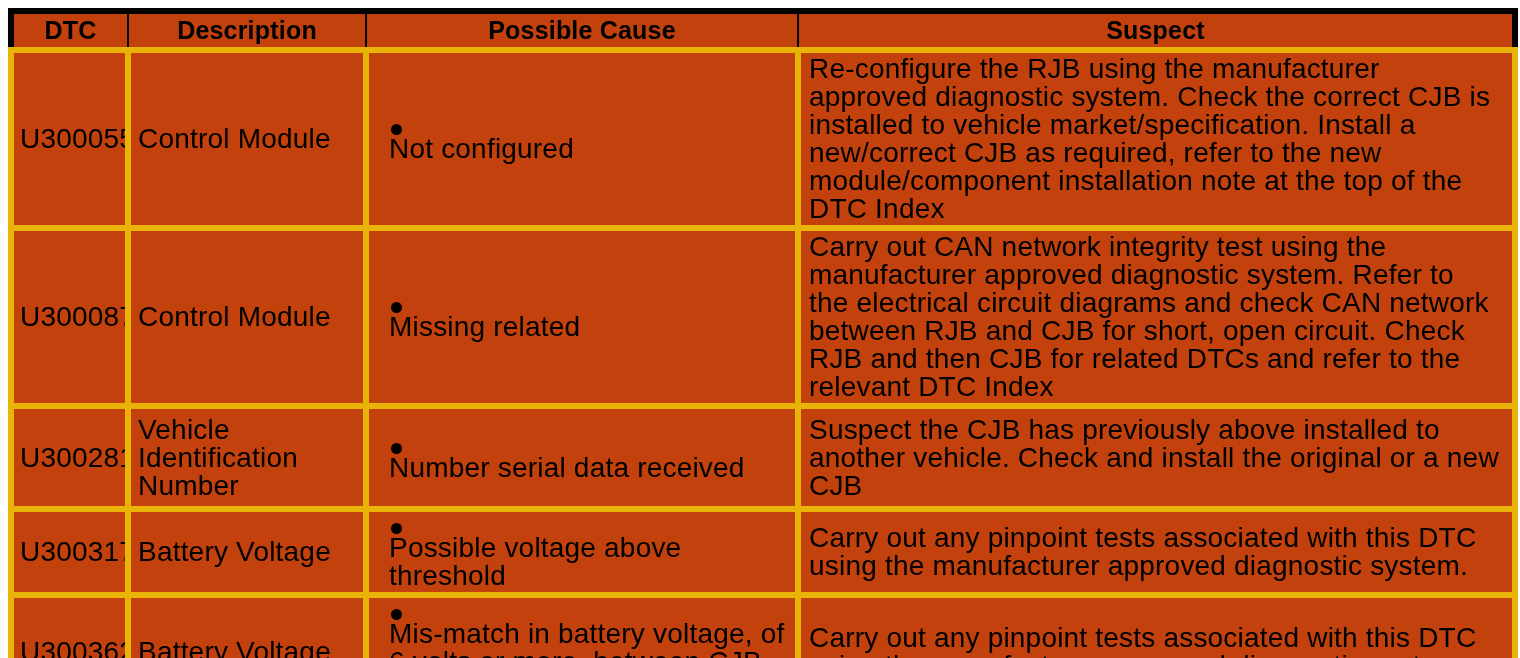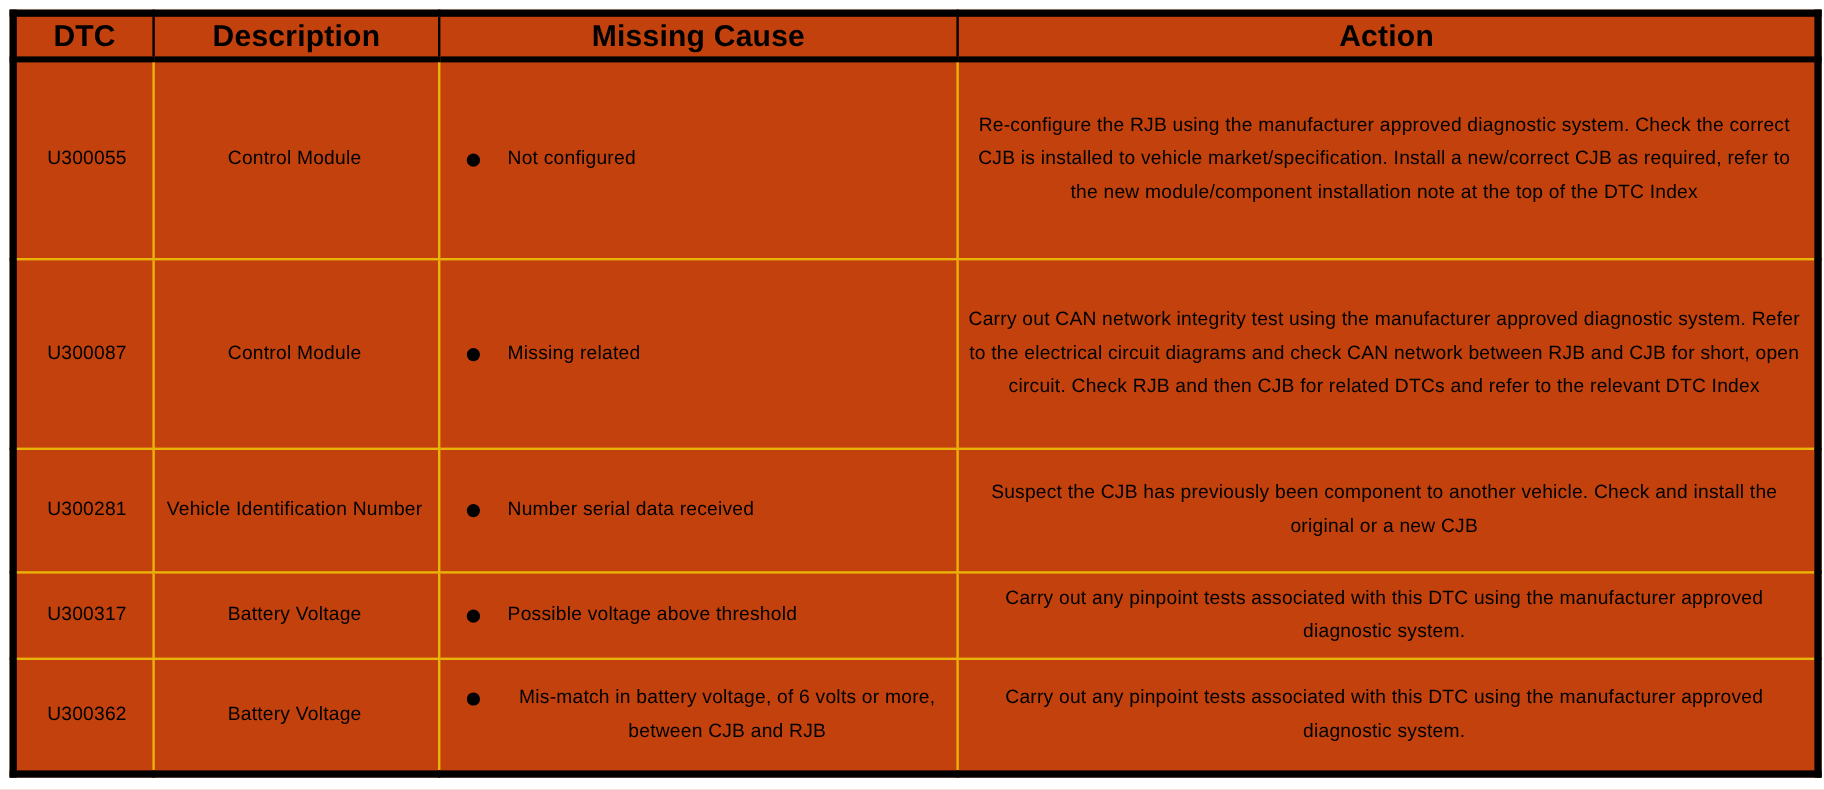--- a/index.html
+++ b/index.html
@@ -41,36 +41,36 @@
     padding: 2px 4px;
     letter-spacing: 0.2px;
   }
   tbody tr:nth-child(1) { height: 166px; }
   tbody tr:nth-child(2) { height: 158px; }
   tbody tr:nth-child(3) { height: 103px; }
   tbody tr:nth-child(4) { height: 72px; }
   tbody tr:nth-child(5) { height: 96px; }
 
   tbody td {
-    border: 2px solid #eab308;
-    font-size: 16px;
+    border: 6px solid #eab308;
+    font-size: 28px;
     line-height: 28px;
     vertical-align: middle;
     letter-spacing: 0.2px;
     overflow: hidden;
-    text-align: center;
   }
   td.cell-dtc    { padding: 2px 2px 2px 6px; }
   td.cell-desc   { padding: 2px 10px 2px 7px; margin-left: 48px; }
   td.cell-cause  { padding: 2px 8px 2px 20px; }
   td.cell-action { padding: 2px 12px 2px 8px; }
 
   .cause-item {
     display: flex;
     align-items: flex-start;
+    flex-direction: column;
   }
   .bullet {
     width: 11px;
     height: 11px;
     background: #000000;
     border-radius: 50%;
     flex: 0 0 auto;
     margin: 9px 23px 0 2px;
   }
 </style>
@@ -82,22 +82,22 @@
     <colgroup>
       <col class="col-dtc">
       <col class="col-desc">
       <col class="col-cause">
       <col class="col-action">
     </colgroup>
     <thead>
       <tr>
         <th>DTC</th>
         <th>Description</th>
-        <th>Missing Cause</th>
-        <th>Action</th>
+        <th>Possible Cause</th>
+        <th>Suspect</th>
       </tr>
     </thead>
     <tbody>
         <tr>
     <td class="cell-dtc"><span>U300055</span></td>
     <td class="cell-desc"><span>Control Module</span></td>
     <td class="cell-cause">
             <div>
               <div class="cause-item">
                 <span class="bullet"></span>
@@ -124,21 +124,21 @@
     <td class="cell-dtc"><span>U300281</span></td>
     <td class="cell-desc"><span>Vehicle Identification Number</span></td>
     <td class="cell-cause">
             <div>
               <div class="cause-item">
                 <span class="bullet"></span>
                 <span>Number serial data received</span>
               </div>
             </div>
           </td>
-    <td class="cell-action"><span>Suspect the CJB has previously been component to another vehicle. Check and install the original or a new CJB</span></td>
+    <td class="cell-action"><span>Suspect the CJB has previously above installed to another vehicle. Check and install the original or a new CJB</span></td>
   </tr>
         <tr>
     <td class="cell-dtc"><span>U300317</span></td>
     <td class="cell-desc"><span>Battery Voltage</span></td>
     <td class="cell-cause">
             <div>
               <div class="cause-item">
                 <span class="bullet"></span>
                 <span>Possible voltage above threshold</span>
               </div>

